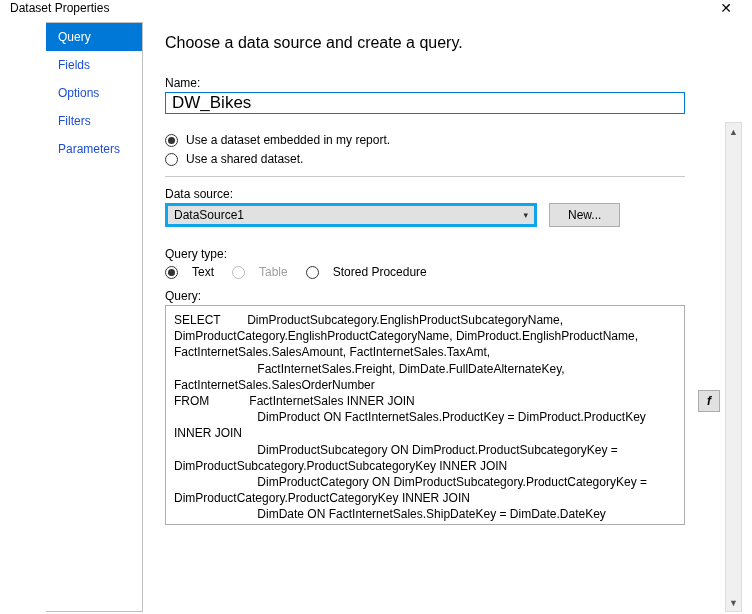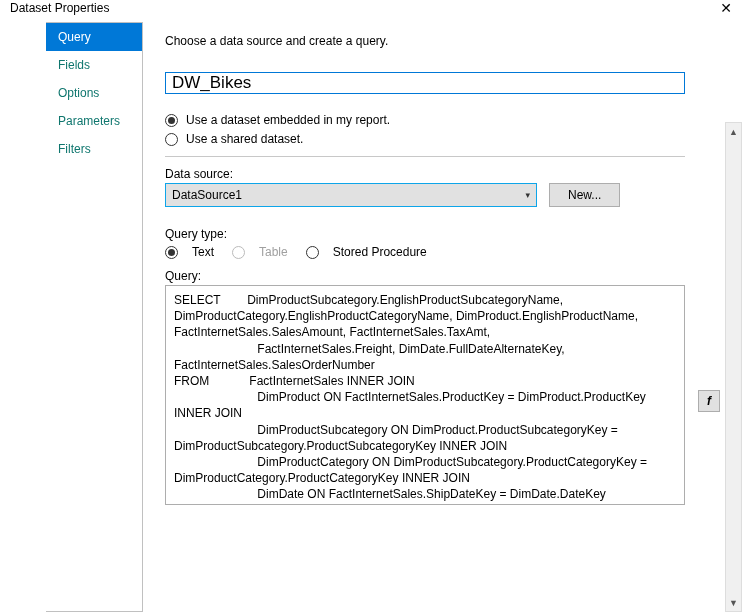--- a/index.html
+++ b/index.html
@@ -4,39 +4,39 @@
   <style>
     * { margin: 0; padding: 0; box-sizing: border-box; font-family: "Segoe UI", Tahoma, sans-serif; font-size: 12px; }
     body { background: #fff; width: 752px; height: 614px; overflow: hidden; }
     .window { width: 752px; height: 496px; display: flex; flex-direction: column; }
     .titlebar { height: 30px; display: flex; align-items: center; padding: 0 6px; }
     .titlebar-title { flex: 1; padding-left: 4px; }
     .titlebar-close { width: 40px; text-align: center; font-size: 14px; font-family: Arial, sans-serif; }
     .body { flex: 1; display: flex; margin-left: 32px; }
     .sidebar { width: 150px; border: 1px solid #c0c0c0; border-top: 1px solid #c0c0c0; border-left: 0; padding: 0; margin-left: 14px; margin-top: 6px; }
     .sidebar-inner { }
-    .nav-item { padding: 7px 12px; cursor: pointer; color: #0f766e; }
+    .nav-item { padding: 7px 12px; cursor: pointer; color: #1d4ed8; }
     .nav-item.active { background: #0078d7; color: #fff; }
     .main { flex: 1; padding: 18px 10px 0 22px; position: relative; display: flex; }
     .main-content { flex: 1; padding-right: 12px; }
     .main-scroll { width: 17px; background: #f0f0f0; border: 1px solid #ddd; position: relative; margin-left: 4px; margin-top: 88px; height: 490px; }
     .scroll-arrow { height: 17px; width: 100%; display: flex; align-items: center; justify-content: center; font-size: 9px; color: #555; }
     .scroll-arrow.top { position: absolute; top: 0; }
     .scroll-arrow.bottom { position: absolute; bottom: 0; }
-    .heading { font-size: 12px; font-weight: 400; margin-bottom: 24px; }
+    .heading { font-size: 16px; font-weight: 400; margin-bottom: 24px; }
     .label { margin: 6px 0 2px 0; }
     .text-input { width: 520px; border: 1px solid #0078d7; padding: 3px 6px; font-size: 17px; height: 22px; }
     .radio-row { display: flex; align-items: center; margin: 5px 0; }
     .radio { width: 13px; height: 13px; border: 1px solid #333; border-radius: 50%; margin-right: 8px; display: inline-flex; align-items: center; justify-content: center; }
     .radio.checked::after { content: ""; width: 7px; height: 7px; background: #333; border-radius: 50%; display: block; }
     .radio.disabled { border-color: #bbb; }
     .radio-label { }
     .radio-label.disabled { color: #a0a0a0; }
     .divider { border: none; border-top: 1px solid #c8c8c8; margin: 10px 0 10px 0; width: 520px; }
-    .select { width: 372px; height: 24px; border: 1px solid #0ea5e9; background: #e1e1e1; display: flex; align-items: center; justify-content: space-between; padding: 0 6px; }
+    .select { width: 372px; height: 24px; border: 3px solid #0ea5e9; background: #e1e1e1; display: flex; align-items: center; justify-content: space-between; padding: 0 6px; }
     .select-arrow { font-size: 9px; color: #333; }
     .button { height: 24px; border: 1px solid #adadad; background: #e1e1e1; padding: 0 18px; display: inline-flex; align-items: center; justify-content: center; cursor: pointer; text-align: right; }
     .query-type-row { display: flex; align-items: center; gap: 18px; margin: 4px 0 10px 0; }
     .qtype { display: flex; align-items: center; gap: 6px; }
     .textarea { width: 520px; height: 220px; border: 1px solid #adadad; padding: 6px 8px; font-size: 12px; line-height: 1.35; white-space: pre-wrap; overflow: hidden; font-family: "Segoe UI", Tahoma, sans-serif; }
     .section-spacer { height: 14px; }
     .fx-col { width: 24px; display: flex; flex-direction: column; align-items: center; padding-top: 356px;}
     .fx-btn { width: 22px; height: 22px; border: 1px solid #adadad; background: #e1e1e1; display: flex; align-items: center; justify-content: center; font-style: italic; font-weight: bold; font-family: Georgia, serif; font-size: 13px; }
     .ds-row { display:flex; gap:12px; align-items:center; }
   </style>
@@ -47,29 +47,30 @@
   <div class="titlebar">
     <div class="titlebar-title">Dataset Properties</div>
     <div class="titlebar-close">✕</div>
   </div>
   <div class="body">
     <div class="sidebar">
       <div class="sidebar-inner">
         <div class="nav-item active"><span>Query</span></div>
         <div class="nav-item"><span>Fields</span></div>
         <div class="nav-item"><span>Options</span></div>
+        <div class="nav-item"><span>Filters</span></div>
         <div class="nav-item"><span>Parameters</span></div>
-        <div class="nav-item"><span>Filters</span></div>
       </div>
     </div>
 
     <div class="main">
       <div class="main-content">
         <div class="heading">Choose a data source and create a query.</div>
 
+        <div class="label">Name:</div>
         <input class="text-input" type="text" value="DW_Bikes" style="">
 
         <div class="section-spacer"></div>
 
         <div class="radio-row">
           <span class="radio checked"></span>
           <span class="radio-label">Use a dataset embedded in my report.</span>
         </div>
         <div class="radio-row">
           <span class="radio"></span>

